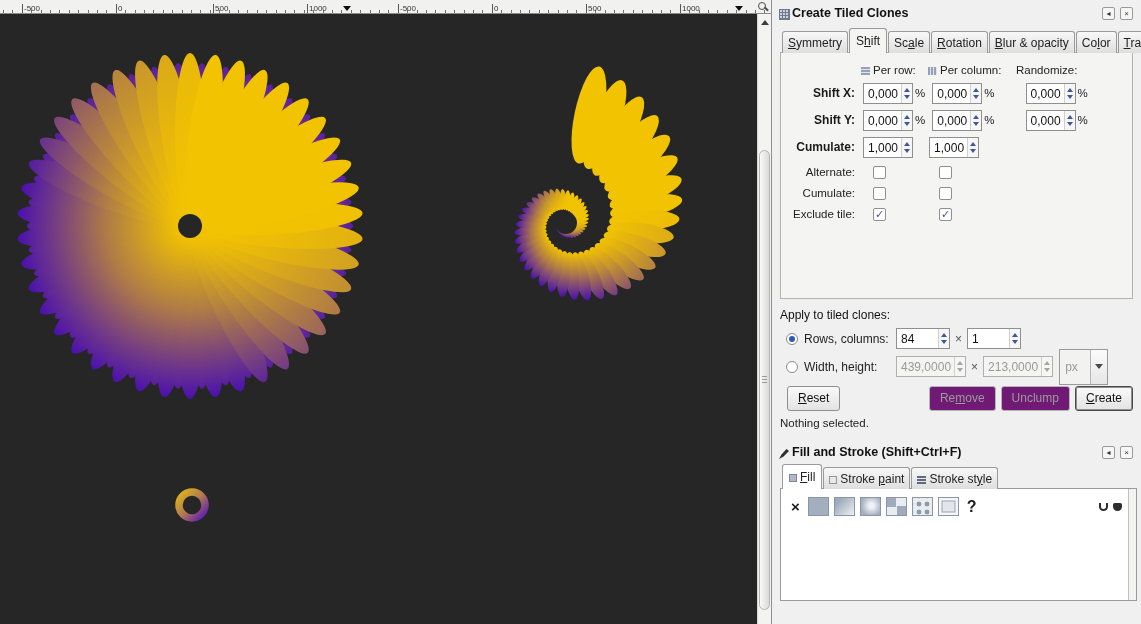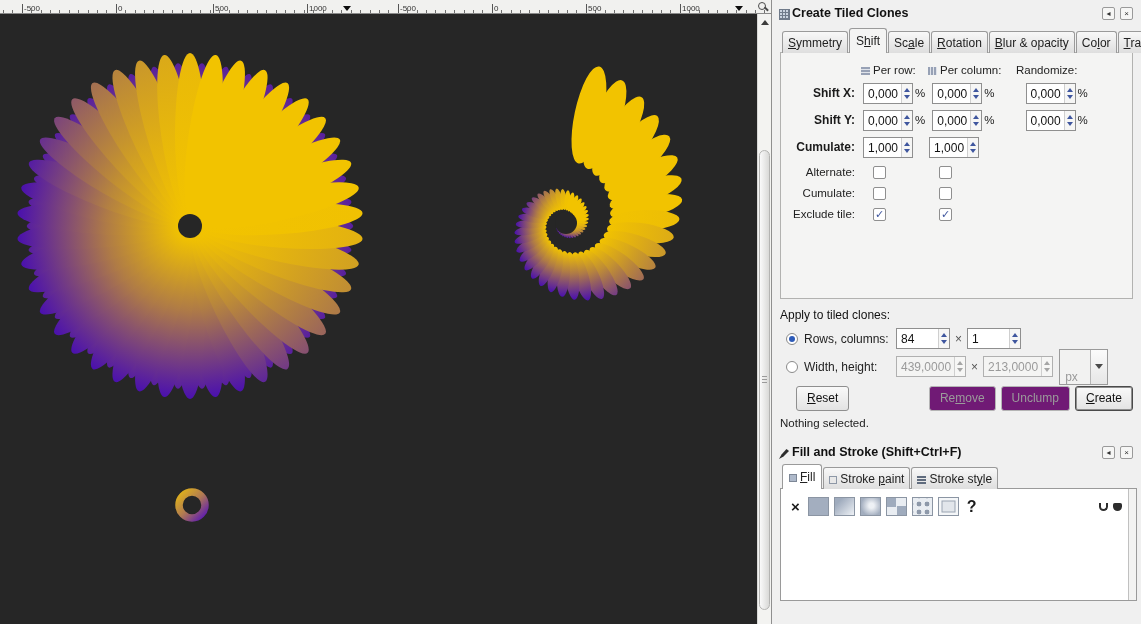--- a/index.html
+++ b/index.html
@@ -89,30 +89,30 @@
   .cb.c1 { margin-left:10px; } .cb.c2 { margin-left:53px; }
 
   
   .apply-label { margin:9px 0 2px 8px; font-size:12px; color:#111; }
   .arow { display:flex; align-items:center; margin:5px 0 0 14px; height:23px; }
   .radio { width:12px; height:12px; border:1px solid #8a8a8a; border-radius:50%; background:#fff; position:relative; margin-right:6px; flex:none; }
   .radio.sel:after { content:""; position:absolute; left:2px; top:2px; width:6px; height:6px; border-radius:50%; background:#2d5bb8; }
   .arow .albl { width:92px; font-size:12px; color:#222; white-space:nowrap; }
   .arow .albl.dis { color:#222; }
   .times { margin:0 5px; color:#555; }
-  .combo { display:flex; align-items:flex-end; border:1px solid #9a9a9a; background:#f2f2f1; height:36px; margin-left:6px; }
+  .combo { display:flex; align-items:center; border:1px solid #9a9a9a; background:#f2f2f1; height:36px; margin-left:6px; }
   .combo .cval { width:30px; padding-left:5px; color:#9a9a9a; font-size:12px; }
   .combo .cbtn { width:17px; height:100%; border-left:1px solid #b5b5b5; background:linear-gradient(#fbfbfb,#e6e6e6);
                  display:flex; align-items:center; justify-content:center; }
   .tri-dd { width:0; height:0; border-left:4px solid transparent; border-right:4px solid transparent; border-top:5px solid #4a4a4a; }
 
   .saved-row { display:flex; align-items:center; margin:9px 0 0 10px; font-size:12px; }
   .saved-row .cb { margin-right:6px; }
 
-  .btn-row { display:flex; align-items:center; margin:8px 8px 0 24px; gap:5px; }
+  .btn-row { display:flex; align-items:center; margin:8px 8px 0 15px; gap:5px; }
   .btn { border:1px solid #8f8f8f; border-radius:3px; background:linear-gradient(#f9f9f9,#e3e3e3);
          padding:4px 10px 5px 10px; font-size:12px; color:#111; white-space:nowrap; cursor:default; }
   .btn u { text-decoration:underline; }
   .btn.first { margin-right:auto; }
   .btn.disabled { color:#9b9b9b; background:#701a75; border-color:#b5b5b5; }
   .btn.default { font-weight:normal; border:1px solid #4a4a4a; box-shadow:0 0 0 1px #8f8f8f inset; }
   .status { margin:6px 0 0 8px; font-size:11.5px; color:#222; }
 
   
   #fs-block { margin-top:13px; }

